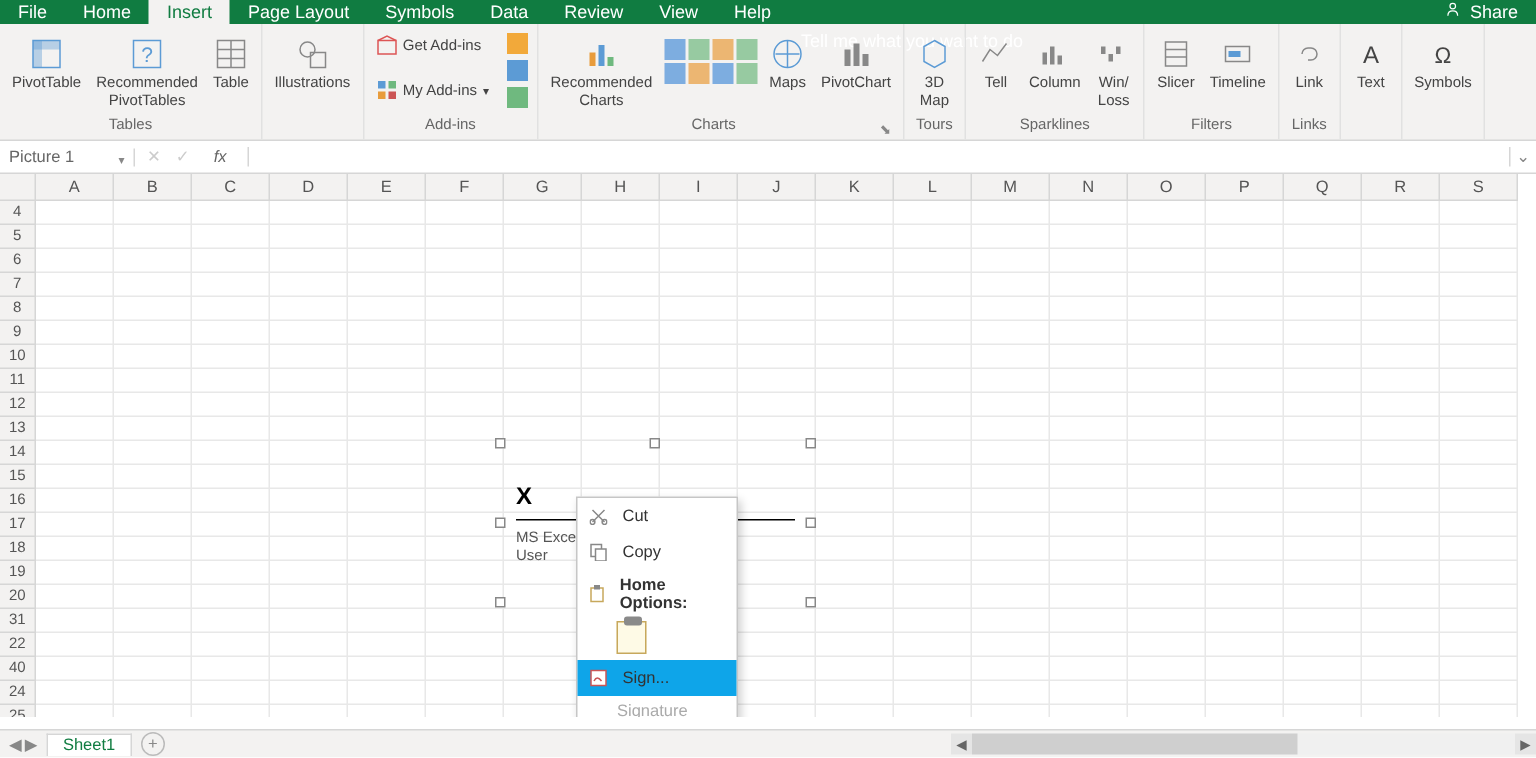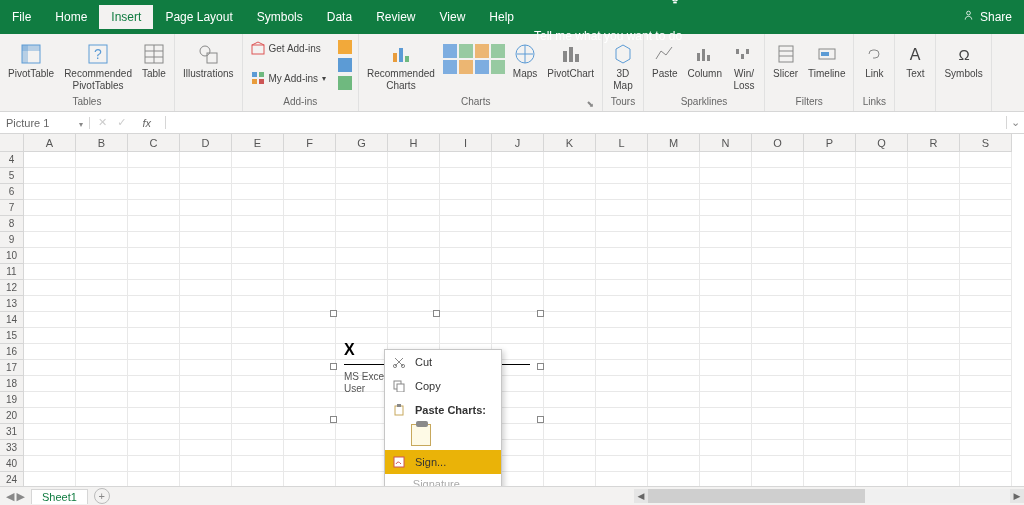--- a/index.html
+++ b/index.html
@@ -1,19 +1,19 @@
 <!DOCTYPE html>
 <html><head>
 <meta charset="utf-8">
 <style>
 * { margin: 0; padding: 0; box-sizing: border-box; font-family: 'Segoe UI', Tahoma, sans-serif; }
 body { background: #fff; overflow: hidden; width: 1024px; height: 505px; position: relative; }
 
 
-.titlebar { background: #107c41; height: 34px; display: flex; align-items: center; color: #fff; font-size: 12px; }
+.titlebar { background: #107c41; height: 16px; display: flex; align-items: center; color: #fff; font-size: 12px; }
 .tab { padding: 0 12px; height: 24px; line-height: 24px; cursor: pointer; }
 .tab.active { background: #f3f2f1; color: #107c41; }
 .tell-me { display: flex; align-items: flex-end; gap: 23px; margin-left: 8px; flex-direction: column; }
 .bulb { width: 14px; height: 14px; display: inline-block; }
 .share { margin-left: auto; margin-right: 12px; display: flex; align-items: center; gap: 5px; }
 
 
 .ribbon { background: #f3f2f1; height: 78px; border-bottom: 1px solid #d6d6d6; display: flex; }
 .group { border-right: 1px solid #e1e1e1; padding: 2px 6px; display: flex; flex-direction: column; align-items: center; justify-content: space-between; }
 .group-label { font-size: 10px; color: #666; text-align: center; padding-bottom: 2px; }
@@ -51,24 +51,24 @@
 .sig-obj { position: absolute; left: 334px; top: 180px; width: 206px; height: 105px; }
 .sig-line { position: absolute; left: 10px; bottom: 54px; width: 186px; border-top: 1px solid #000; }
 .sig-x { position: absolute; left: 10px; bottom: 60px; font-size: 16px; font-weight: bold; }
 .sig-name { position: absolute; left: 10px; bottom: 24px; font-size: 10px; color: #555; text-align: left; line-height: 1.2; }
 .handle { position: absolute; width: 7px; height: 7px; background: #fff; border: 1px solid #888; }
 .h-tl { left: -4px; top: -4px; } .h-tm { left: 50%; top: -4px; margin-left: -4px; } .h-tr { right: -4px; top: -4px; }
 .h-ml { left: -4px; top: 50%; margin-top: -4px; } .h-mr { right: -4px; top: 50%; margin-top: -4px; }
 .h-bl { left: -4px; bottom: -4px; } .h-bm { left: 50%; bottom: -4px; margin-left: -4px; } .h-br { right: -4px; bottom: -4px; }
 
 
-.ctx { position: absolute; left: 384px; top: 215px; width: 118px; background: #fff; border: 1px solid #c6c6c6; box-shadow: 2px 2px 6px rgba(0,0,0,.2); font-size: 11px; }
+.ctx { position: absolute; left: 384px; top: 215px; width: 108px; background: #fff; border: 1px solid #c6c6c6; box-shadow: 2px 2px 6px rgba(0,0,0,.2); font-size: 11px; }
 .ctx-item { display: flex; align-items: center; gap: 8px; padding: 4px 8px 4px 6px; color: #333; cursor: pointer; position: relative; }
 .ctx-item.disabled { color: #aaa; cursor: default; }
-.ctx-item.hover { background: #eab308; }
+.ctx-item.hover { background: #0ea5e9; }
 .ctx-item .ci { width: 16px; height: 16px; display: flex; align-items: center; justify-content: center; }
 .ctx-paste-icon { margin: 2px 0 4px 26px; width: 20px; height: 22px; border: 1px solid #c7a85c; background: #fefae6; position: relative; cursor: pointer; }
 .ctx-paste-icon::before { content:''; position: absolute; top:-4px; left:4px; width:12px; height:6px; background:#8a8a8a; border-radius:2px; }
 
 
 .sheetbar { position: absolute; bottom: 0; left: 0; right: 0; height: 19px; background: #f3f2f1; border-top: 1px solid #d6d6d6; display: flex; align-items: center; font-size: 11px; }
 .sheet-nav { display: flex; gap: 2px; padding: 0 6px; color: #888; }
 .sheet-tab { background: #fff; border: 1px solid #d6d6d6; border-bottom: none; padding: 1px 10px; color: #107c41; }
 .sheet-add { width: 16px; height: 16px; border: 1px solid #bbb; border-radius: 50%; text-align: center; line-height: 14px; color: #888; margin-left: 6px; cursor: pointer; }
 .hscroll { margin-left: auto; width: 390px; height: 14px; display: flex; align-items: center; }
@@ -266,21 +266,21 @@
   </div>
 
   <div class="group">
     <div class="group-body">
       <div class="big-btn">
         <span class="ico">
             <svg width="22" height="22">
               <polyline points="2,16 7,8 12,12 18,4" fill="none" stroke="#888"></polyline>
             </svg>
           </span>
-        <span>Paste</span>
+        <span>Tell</span>
       </div>
       <div class="big-btn">
         <span class="ico">
             <svg width="22" height="22">
               <rect x="3" y="10" width="3" height="8" fill="#888"></rect>
               <rect x="8" y="6" width="3" height="12" fill="#888"></rect>
               <rect x="13" y="12" width="3" height="6" fill="#888"></rect>
             </svg>
           </span>
         <span>Column</span>
@@ -417,21 +417,21 @@
       <div class="rowhead">12</div>
       <div class="rowhead">13</div>
       <div class="rowhead">14</div>
       <div class="rowhead">15</div>
       <div class="rowhead">16</div>
       <div class="rowhead">17</div>
       <div class="rowhead">18</div>
       <div class="rowhead">19</div>
       <div class="rowhead">20</div>
       <div class="rowhead">31</div>
-      <div class="rowhead">33</div>
+      <div class="rowhead">22</div>
       <div class="rowhead">40</div>
       <div class="rowhead">24</div>
       <div class="rowhead">25</div>
     </div>
   <div class="cells" id="cells">
       <div class="cellrow">
         <div class="cell"></div>
         <div class="cell"></div>
         <div class="cell"></div>
         <div class="cell"></div>
@@ -929,21 +929,21 @@
         </span>
       <span>Copy</span>
     </div>
     <div class="ctx-item" style="font-weight:bold">
       <span class="ci">
           <svg width="12" height="12">
             <rect x="2" y="2" width="8" height="9" fill="none" stroke="#c7a85c"></rect>
             <rect x="4" y="0" width="4" height="3" fill="#888"></rect>
           </svg>
         </span>
-      <span>Paste Charts:</span>
+      <span>Home Options:</span>
     </div>
     <div class="ctx-paste-icon"></div>
     <div class="ctx-item hover">
       <span class="ci">
           <svg width="12" height="12">
             <rect x="1" y="1" width="10" height="10" fill="#fff" stroke="#c55"></rect>
             <path d="M3 8 Q5 4 8 8" stroke="#c55" fill="none"></path>
           </svg>
         </span>
       <span>Sign...</span>

